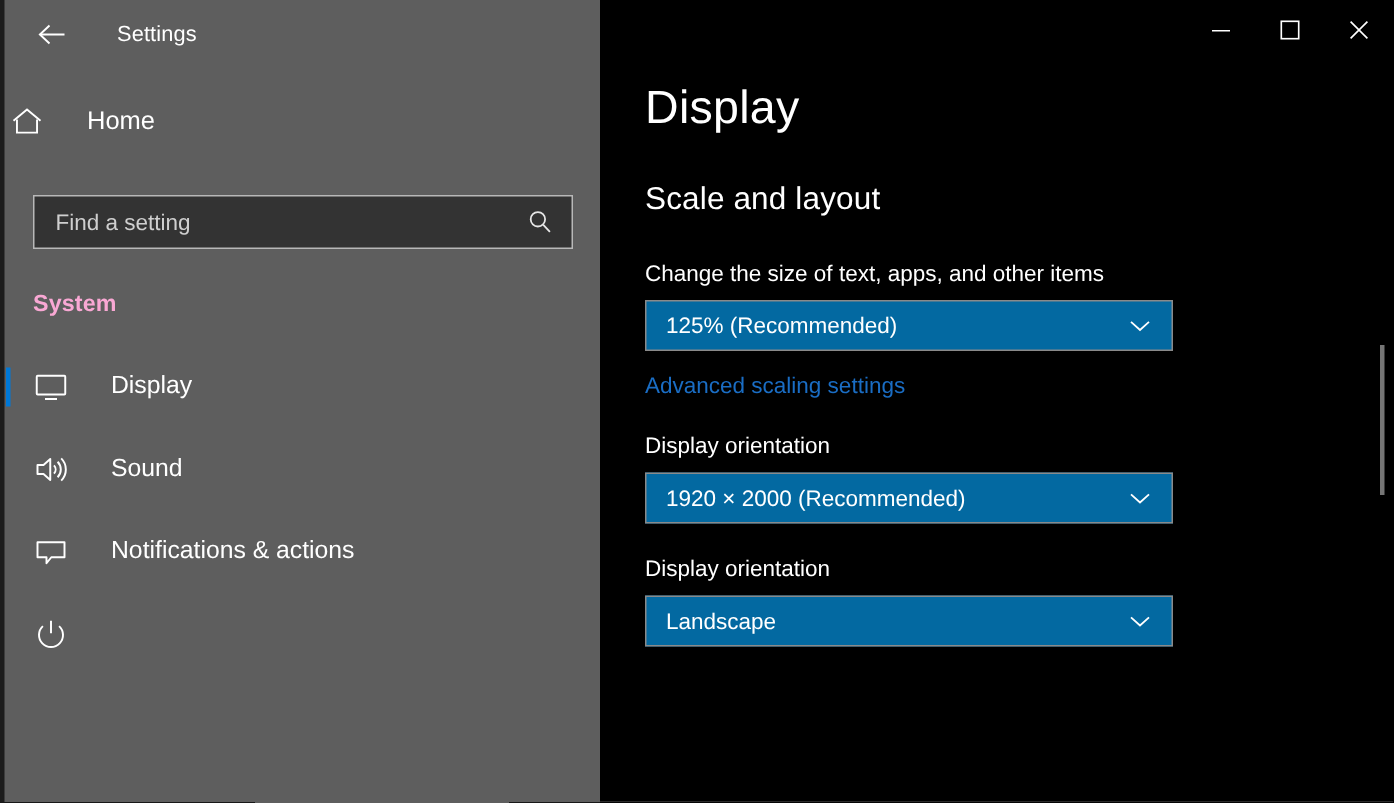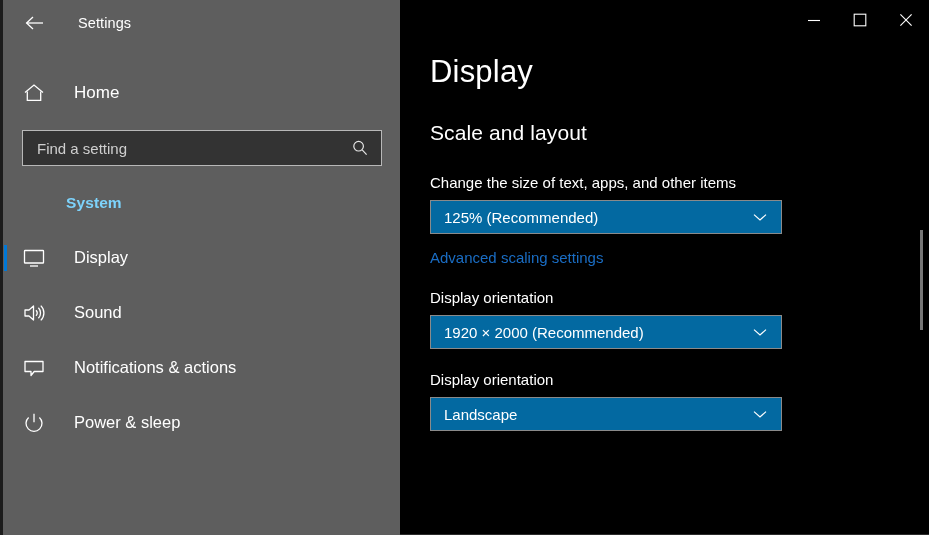--- a/index.html
+++ b/index.html
@@ -31,22 +31,22 @@
     display:flex; align-items:center; justify-content:center;
     cursor:default;
   }
   .back-btn svg { display:block; }
   .settings-title {
     font-size:14.5px; color:#ffffff; margin-left:26px;
     font-weight:400; letter-spacing:.1px;
   }
 
   .home-row {
-    display:flex; align-items:center;
-    height:44px; margin-top:25px; padding-left:20px;
+    display:flex; align-items:flex-start;
+    height:44px; margin-top:25px; padding-left:4px;
     cursor:default;
   }
   .home-icon { width:28px; display:flex; align-items:center; justify-content:center; }
   .home-label { font-size:17px; color:#fff; margin-left:26px; font-weight:400; }
 
   .search-wrap {
     margin:15px 18px 0 22px;
     height:36px;
     background:#333333;
     border:1px solid #b8b8b8;
@@ -56,24 +56,23 @@
   }
   .search-input {
     flex:1; background:transparent; border:none; outline:none;
     color:#fef9c3; font-size:15px;
     font-family:Liberation Sans, sans-serif;
   }
   .search-input::placeholder { color:#cfcfcf; opacity:1; }
   .search-icon { width:22px; display:flex; align-items:center; justify-content:center; }
 
   .group-header {
-    font-size:15.5px; font-weight:700; color:#7dd3fc;
+    font-size:15.5px; font-weight:700; color:#f9a8d4;
     padding-left:22px; margin-top:28px;
     letter-spacing:.1px;
-    margin-left:44px;
   }
 
   .nav-list { margin-top:18px; }
   .nav-item {
     position:relative;
     height:55px;
     display:flex; align-items:center;
     padding-left:20px;
     cursor:default;
   }
@@ -243,21 +242,20 @@
 
 
       <div class="nav-item">
 
         <span class="nav-icon">
           <svg width="24" height="22" viewBox="0 0 24 22">
             <path d="M6.6 5.4 A8 8 0 1 0 17.4 5.4" fill="none" stroke="#ffffff" stroke-width="1.3"></path>
             <line x1="12" y1="1.8" x2="12" y2="10.2" stroke="#ffffff" stroke-width="1.3"></line>
           </svg>
         </span>
-        <span class="nav-label">Power &amp; sleep</span>
       </div>
 
     </div>
   </div>
 
   <div class="main">
 
     <div class="titlebar-right">
       <div class="win-btn">
         <span>

